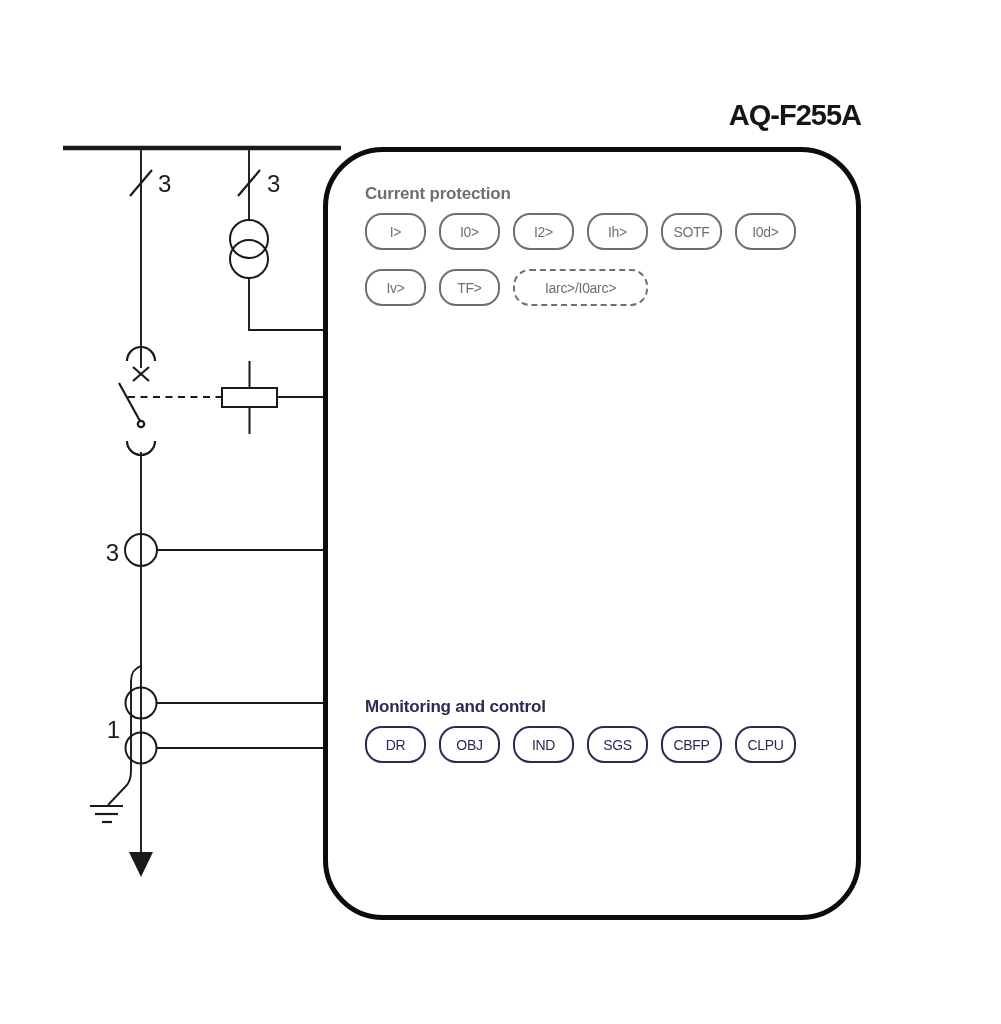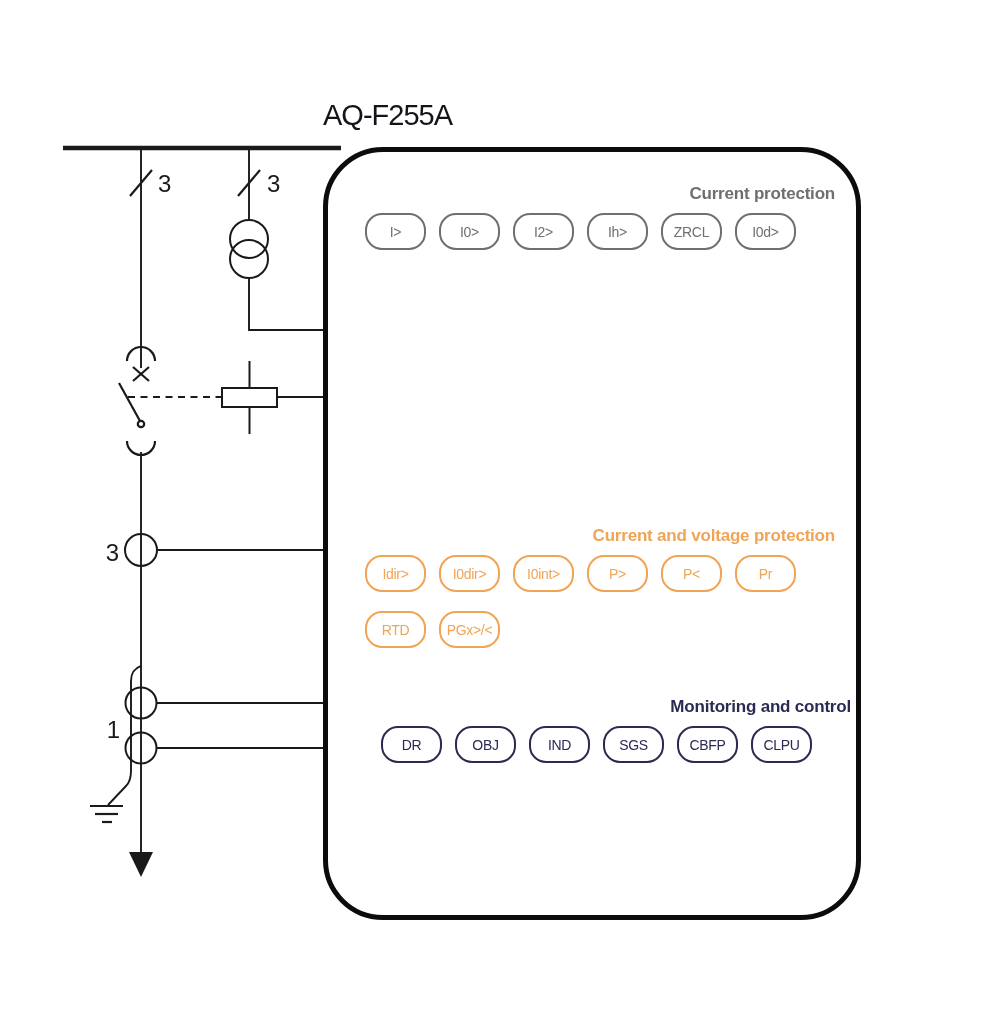--- a/index.html
+++ b/index.html
@@ -7,31 +7,31 @@
     position:relative;width:1001px;height:1024px;background:#ffffff;overflow:hidden;
     font-family:"Liberation Sans", sans-serif;
   }
   #diagram-svg{position:absolute;left:0;top:0;}
   #relay-panel{
     position:absolute;left:323px;top:147px;width:538px;height:773px;
     box-sizing:border-box;border:5px solid #0c0c0c;border-radius:60px;
     background:transparent;
   }
   #relay-title{
-    position:absolute;left:323px;top:99px;width:538px;text-align:left;
-    font-size:29px;font-weight:400;letter-spacing:-1px;color:#14141a;
+    position:absolute;left:323px;top:99px;width:538px;text-align:right;
+    font-size:29px;font-weight:700;letter-spacing:-1px;color:#14141a;
   }
   .section{position:absolute;left:365px;width:470px;}
   #sec-0{top:184px;}
   #sec-1{top:355px;}
   #sec-2{top:526px;}
-  #sec-3{top:697px;margin-left:16px;}
+  #sec-3{top:697px;}
   .section-title{
     color:var(--c);font-size:17px;font-weight:700;letter-spacing:-0.2px;
-    line-height:20px;height:20px;margin-bottom:9px;white-space:nowrap;text-align:right;
+    line-height:20px;height:20px;margin-bottom:9px;white-space:nowrap;
   }
   .badge-row{display:flex;gap:13px;margin-bottom:19px;height:37px;}
   .badge{
     box-sizing:border-box;min-width:61px;height:37px;padding:0 4px;
     border:2.3px solid var(--c);border-radius:17px;color:var(--c);
     display:flex;align-items:center;justify-content:center;
     font-size:14px;letter-spacing:-0.3px;white-space:nowrap;background:#ffffff;
   }
   .badge.wide{min-width:135px;}
   .badge.dashed{border-style:dashed;}
@@ -107,39 +107,27 @@
   <div id="relay-panel"></div>
 
   <div class="section" id="sec-0" style="--c: #6f6f6f;">
     <div class="section-title">Current protection</div>
     <div class="rows">
         <div class="badge-row">
           <div class="badge">I&gt;</div>
           <div class="badge">I0&gt;</div>
           <div class="badge">I2&gt;</div>
           <div class="badge">Ih&gt;</div>
-          <div class="badge">ZRCL</div>
+          <div class="badge">SOTF</div>
           <div class="badge">I0d&gt;</div>
         </div>
-      </div>
-  </div>
-  <div class="section" id="sec-2" style="--c: #f0a455;">
-    <div class="section-title">Current and voltage protection</div>
-    <div class="rows">
         <div class="badge-row">
-          <div class="badge">Idir&gt;</div>
-          <div class="badge">I0dir&gt;</div>
-          <div class="badge">I0int&gt;</div>
-          <div class="badge">P&gt;</div>
-          <div class="badge">P&lt;</div>
-          <div class="badge">Pr</div>
-        </div>
-        <div class="badge-row">
-          <div class="badge">RTD</div>
-          <div class="badge">PGx&gt;/&lt;</div>
+          <div class="badge">Iv&gt;</div>
+          <div class="badge">TF&gt;</div>
+          <div class="badge wide dashed">Iarc&gt;/I0arc&gt;</div>
         </div>
       </div>
   </div>
   <div class="section" id="sec-3" style="--c: #2b2a52;">
     <div class="section-title">Monitoring and control</div>
     <div class="rows">
         <div class="badge-row">
           <div class="badge">DR</div>
           <div class="badge">OBJ</div>
           <div class="badge">IND</div>

